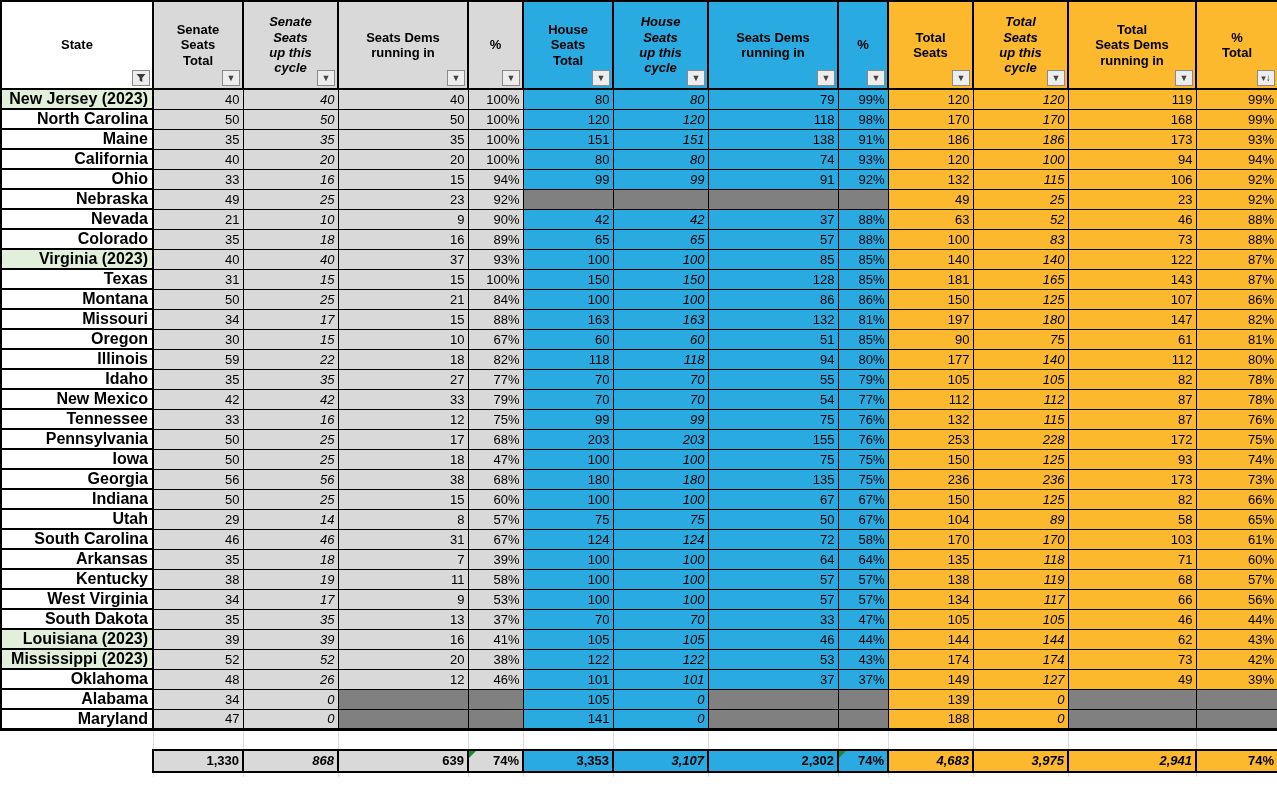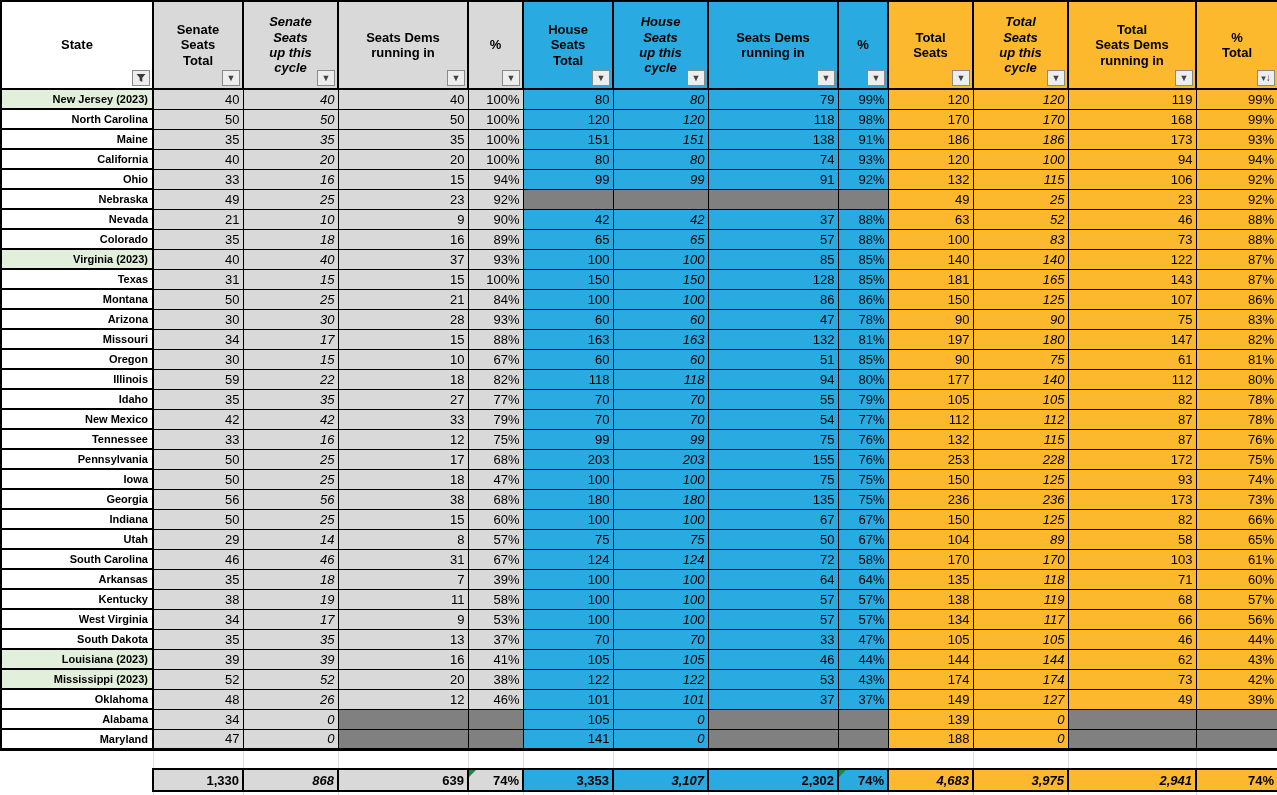--- a/index.html
+++ b/index.html
@@ -14,21 +14,21 @@
   .sec-house{background:var(--blue);}
   .sec-total{background:var(--orange);}
   .italic{font-style:italic;}
   
   .filter-btn{position:absolute;right:2px;bottom:2px;width:16px;height:14px;background:#EDEDED;border:1px solid #8a8a8a;display:flex;align-items:center;justify-content:center;font-size:8px;color:#444;font-style:normal;font-weight:normal;line-height:1;}
   .filter-btn svg{display:block;}
   .filter-btn .g{font-size:9px;transform:translateY(-0.5px);}
   .filter-btn .g2{font-size:10px;font-weight:bold;}
   
   td.num{border:1px solid #000;text-align:right;font-size:13px;padding:0 3px;}
-  td.state-cell{border:2px solid #000;font-weight:bold;font-size:11px;text-align:right;padding:0 4px;background:#fff;}
+  td.state-cell{border:2px solid #000;font-weight:bold;font-size:16px;text-align:right;padding:0 4px;background:#fff;}
   td.state-cell.highlight{background:var(--green);}
   td.blocked{border:1px solid #000;background:var(--blocked);}
   tr.lastrow td{border-bottom:3px solid #000;}
   .col-last{border-right:2px solid #000 !important;}
   
   tr.spacer td{border:none;border-right:1px solid #DCDCDC;background:#fff;}
   
   tr.totals td.num{border:2px solid #000;font-weight:bold;position:relative;font-size:13px;}
   tr.totals td.totals-state{border:none;background:#fff;}
   .flag{position:absolute;top:0;left:0;width:0;height:0;border-top:7px solid var(--flag);border-right:7px solid transparent;}
@@ -277,35 +277,20 @@
         <td class="num sec-house">100</td>
         <td class="num sec-house italic">100</td>
         <td class="num sec-house">86</td>
         <td class="num sec-house">86%</td>
         <td class="num sec-total">150</td>
         <td class="num sec-total italic">125</td>
         <td class="num sec-total">107</td>
         <td class="num sec-total col-last">86%</td>
       </tr>
       <tr style="height: 20px;">
-        <td class="state-cell">Arizona</td>
-        <td class="num sec-senate">30</td>
-        <td class="num sec-senate italic">30</td>
-        <td class="num sec-senate">28</td>
-        <td class="num sec-senate">93%</td>
-        <td class="num sec-house">60</td>
-        <td class="num sec-house italic">60</td>
-        <td class="num sec-house">47</td>
-        <td class="num sec-house">78%</td>
-        <td class="num sec-total">90</td>
-        <td class="num sec-total italic">90</td>
-        <td class="num sec-total">75</td>
-        <td class="num sec-total col-last">83%</td>
-      </tr>
-      <tr style="height: 20px;">
         <td class="state-cell">Missouri</td>
         <td class="num sec-senate">34</td>
         <td class="num sec-senate italic">17</td>
         <td class="num sec-senate">15</td>
         <td class="num sec-senate">88%</td>
         <td class="num sec-house">163</td>
         <td class="num sec-house italic">163</td>
         <td class="num sec-house">132</td>
         <td class="num sec-house">81%</td>
         <td class="num sec-total">197</td>

